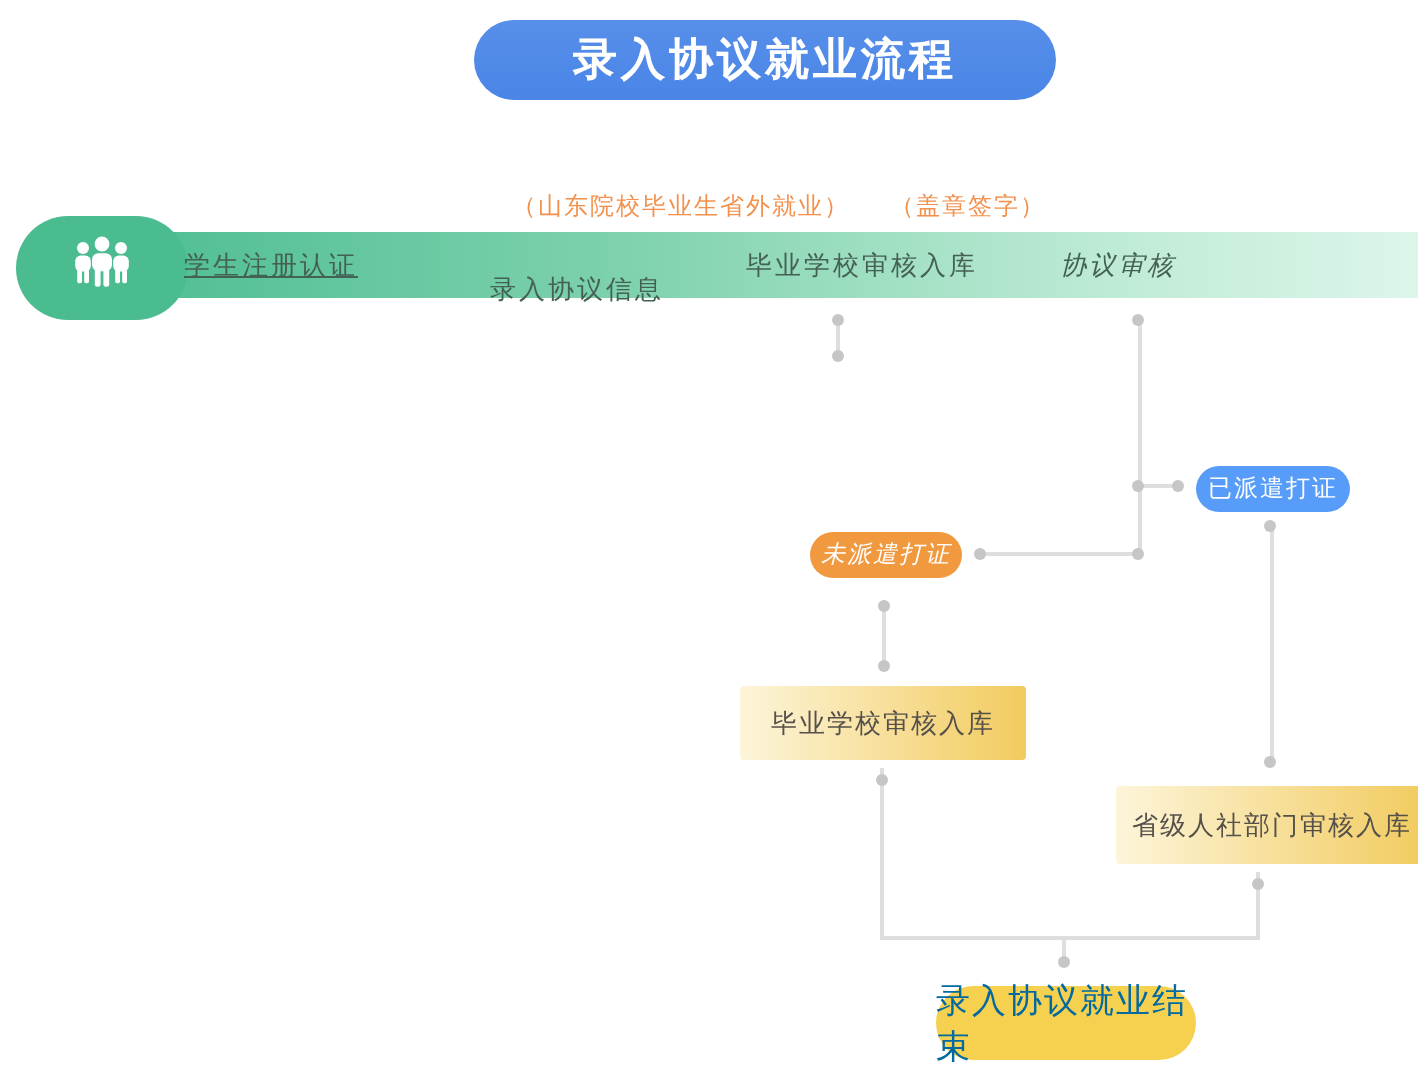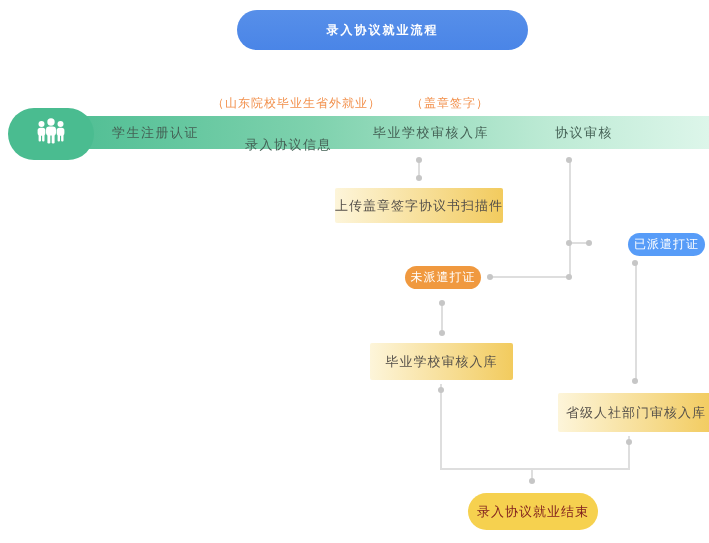--- a/index.html
+++ b/index.html
@@ -4,38 +4,38 @@
 <style>
   html,body{margin:0;padding:0;background:#ffffff;}
   #stage{
     position:relative;width:709px;height:543px;background:#ffffff;overflow:hidden;
     font-family:"Liberation Sans","DejaVu Sans",sans-serif;
   }
   
   .banner{
     position:absolute;left:237px;top:10px;width:291px;height:40px;border-radius:21px;
     background:linear-gradient(180deg,#578fe9,#4a85e7);
-    color:#ffffff;font-size:12px;font-weight:bold;letter-spacing:2px;
+    color:#ffffff;font-size:22px;font-weight:bold;letter-spacing:2px;
     display:flex;align-items:center;justify-content:center;
   }
   
   .bar{
     position:absolute;left:55px;top:116px;width:654px;height:33px;
     background:linear-gradient(90deg,#4dbd92 0%,#7fd2ae 40%,#bcead4 75%,#ddf6ea 100%);
   }
   .blob{
     position:absolute;left:8px;top:108px;width:86px;height:52px;border-radius:26px;
     background:#4abc90;display:flex;align-items:center;justify-content:center;
   }
   .bar-label{
     position:absolute;top:116px;height:33px;line-height:33px;
     font-size:13px;letter-spacing:1.5px;color:#446155;white-space:nowrap;
   }
   .annotation{
-    position:absolute;top:95px;font-size:12px;color:#f2914d;letter-spacing:1px;white-space:nowrap;
+    position:absolute;top:95px;font-size:12px;color:#f2914d;letter-spacing:1px;white-space:nowrap;margin-left:44px;
   }
   
   .line{position:absolute;background:#dedede;}
   .vline{width:2px;}
   .hline{height:2px;}
   .dot{position:absolute;width:6px;height:6px;border-radius:50%;background:#c6c6c6;}
   
   .ybox{
     position:absolute;background:linear-gradient(90deg,#fdf5da,#f2cb5e);
     font-size:13px;color:#55504a;letter-spacing:1px;border-radius:2px;
@@ -44,33 +44,33 @@
   
   .pill{
     position:absolute;height:23px;border-radius:12px;color:#ffffff;font-size:12px;
     letter-spacing:1px;display:flex;align-items:center;justify-content:center;white-space:nowrap;
   }
   .pill-orange{background:#f0993f;}
   .pill-blue{background:#579cf8;}
   
   .end-pill{
     position:absolute;left:468px;top:493px;width:130px;height:37px;border-radius:19px;
-    background:#f6d14f;color:#7f1d1d;font-size:13px;letter-spacing:1px;
+    background:#f6d14f;color:#0369a1;font-size:17px;letter-spacing:1px;
     display:flex;align-items:center;justify-content:center;
   }
 </style>
 </head>
 <body>
 
 <div id="stage">
 
   <div class="banner">录入协议就业流程</div>
 
   <div class="annotation" style="left:212px;">（山东院校毕业生省外就业）</div>
-  <div class="annotation" style="left:411px;">（盖章签字）</div>
+  <div class="annotation" style="left:401px;">（盖章签字）</div>
 
   <div class="bar"></div>
   <div class="blob">
     <span>
       <svg width="34" height="30" viewBox="0 0 34 30" fill="#ffffff" xmlns="http://www.w3.org/2000/svg">
 
         <circle cx="7.5" cy="7" r="3"></circle>
         <rect x="3.6" y="10.8" width="7.8" height="8" rx="2.8"></rect>
         <rect x="4.6" y="17.6" width="2.4" height="7" rx="1"></rect>
         <rect x="8.1" y="17.6" width="2.4" height="7" rx="1"></rect>
@@ -81,44 +81,43 @@
         <rect x="27.1" y="17.6" width="2.4" height="7" rx="1"></rect>
 
         <circle cx="17" cy="5" r="3.7"></circle>
         <rect x="12" y="9.6" width="10" height="9" rx="3.2"></rect>
         <rect x="13.4" y="17.4" width="2.9" height="9" rx="1.2"></rect>
         <rect x="17.7" y="17.4" width="2.9" height="9" rx="1.2"></rect>
       </svg>
     </span>
   </div>
 
-  <div class="bar-label" style="left:112px;">学生注册认证</div>
+  <div class="bar-label" style="left:92px;text-decoration:underline;">学生注册认证</div>
   <div class="bar-label" style="left:245px;margin-top:12px;">录入协议信息</div>
   <div class="bar-label" style="left:373px;">毕业学校审核入库</div>
-  <div class="bar-label" style="left:555px;">协议审核</div>
+  <div class="bar-label" style="left:530px;font-style:italic;">协议审核</div>
 
   <div class="line vline" style="left:418px;top:161px;height:17px;"></div>
   <div class="dot" style="left:416px;top:157px;"></div>
   <div class="dot" style="left:416px;top:175px;"></div>
 
-  <div class="ybox" style="left:335px;top:188px;width:168px;height:35px;">上传盖章签字协议书扫描件</div>
 
   <div class="line vline" style="left:569px;top:161px;height:117px;"></div>
   <div class="dot" style="left:566px;top:157px;"></div>
 
   <div class="line hline" style="left:570px;top:242px;width:19px;"></div>
   <div class="dot" style="left:566px;top:240px;"></div>
   <div class="dot" style="left:586px;top:240px;"></div>
 
   <div class="line hline" style="left:490px;top:276px;width:81px;"></div>
   <div class="dot" style="left:566px;top:274px;"></div>
   <div class="dot" style="left:487px;top:274px;"></div>
 
-  <div class="pill pill-blue" style="left:628px;top:233px;width:77px;">已派遣打证</div>
-  <div class="pill pill-orange" style="left:405px;top:266px;width:76px;">未派遣打证</div>
+  <div class="pill pill-blue" style="left:598px;top:233px;width:77px;">已派遣打证</div>
+  <div class="pill pill-orange" style="left:405px;top:266px;width:76px;font-style:italic;">未派遣打证</div>
 
   <div class="line vline" style="left:441px;top:303px;height:31px;"></div>
   <div class="dot" style="left:439px;top:300px;"></div>
   <div class="dot" style="left:439px;top:330px;"></div>
 
   <div class="ybox" style="left:370px;top:343px;width:143px;height:37px;text-align:center;">毕业学校审核入库</div>
 
   <div class="line vline" style="left:440px;top:384px;height:86px;"></div>
   <div class="dot" style="left:438px;top:387px;"></div>
 

